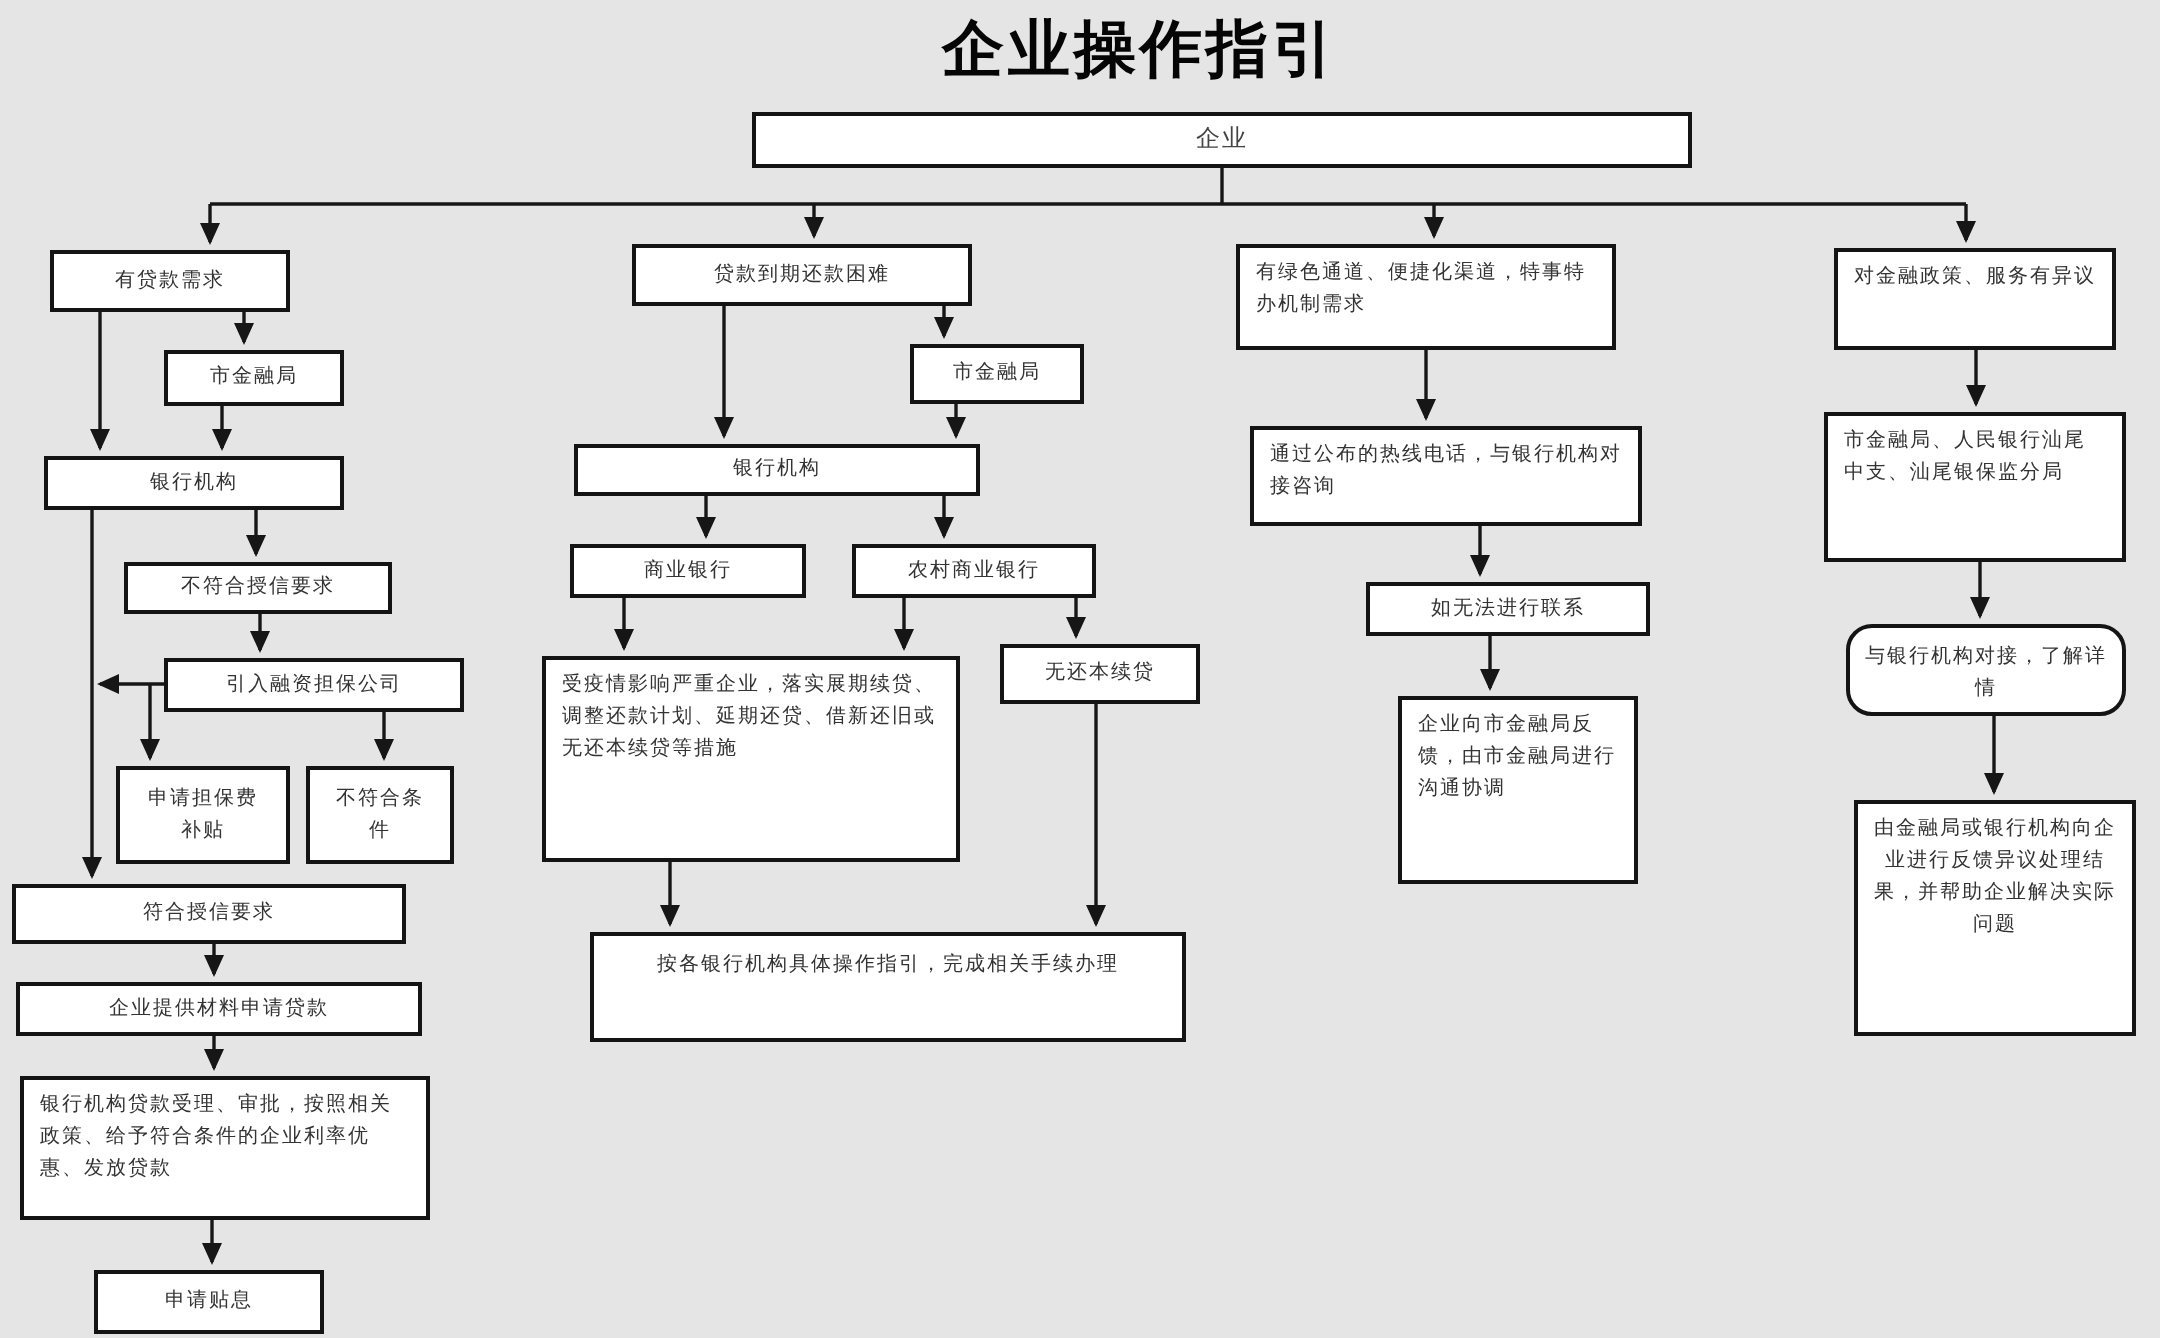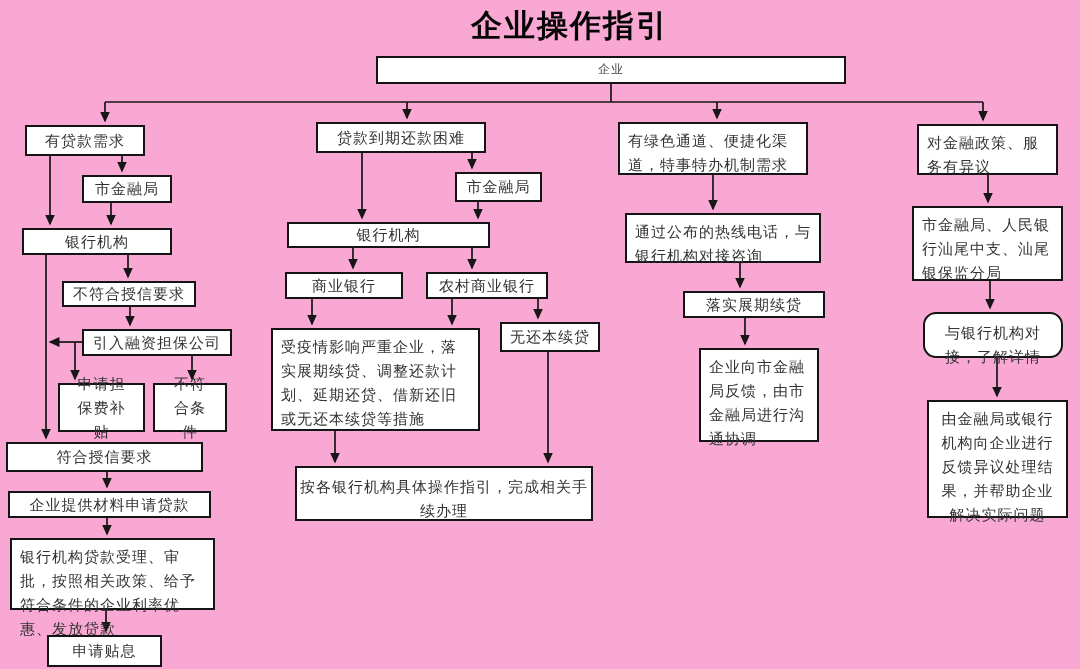--- a/index.html
+++ b/index.html
@@ -1,35 +1,35 @@
 <!DOCTYPE html>
 <html><head>
 <meta charset="utf-8">
 <style>
   html,body{margin:0;padding:0;background:#ffffff;}
   .canvas{
     position:relative;
     width:1080px;height:669px;
-    background:#f9a8d4;
+    background:#e5e5e5;
     font-family:"DejaVu Serif","Liberation Serif",serif;
     overflow:hidden;
   }
   .page-title{
     position:absolute;
     left:390px;top:4px;width:360px;height:42px;
     font-size:31px;font-weight:bold;color:#050505;
     text-align:center;letter-spacing:2px;
     line-height:42px;
   }
   .wires{position:absolute;left:0;top:0;width:1080px;height:669px;}
   .wires line{stroke:#161616;stroke-width:1.7px;}
   .node{
     position:absolute;box-sizing:border-box;
     border:2px solid #141414;background:#ffffff;
-    color:#333333;font-size:15px;letter-spacing:1px;
+    color:#333333;font-size:10px;letter-spacing:1px;
     display:flex;align-items:center;justify-content:center;
     text-align:center;line-height:1.6;
   }
   .node.tl{ 
     align-items:flex-start;justify-content:flex-start;
     text-align:left;padding:5px 8px;
   }
   .node.tc{ 
     align-items:flex-start;padding-top:7px;
   }
@@ -107,21 +107,21 @@
   <div class="node" style="left:455px;top:172px;width:87px;height:30px;">市金融局</div>
   <div class="node" style="left:287px;top:222px;width:203px;height:26px;">银行机构</div>
   <div class="node" style="left:285px;top:272px;width:118px;height:27px;">商业银行</div>
   <div class="node" style="left:426px;top:272px;width:122px;height:27px;">农村商业银行</div>
   <div class="node tl" style="left:271px;top:328px;width:209px;height:103px;">受疫情影响严重企业，落实展期续贷、调整还款计划、延期还贷、借新还旧或无还本续贷等措施</div>
   <div class="node" style="left:500px;top:322px;width:100px;height:30px;">无还本续贷</div>
   <div class="node tc" style="left:295px;top:466px;width:298px;height:55px;">按各银行机构具体操作指引，完成相关手续办理</div>
 
   <div class="node tl" style="left:618px;top:122px;width:190px;height:53px;">有绿色通道、便捷化渠道，特事特办机制需求</div>
   <div class="node tl" style="left:625px;top:213px;width:196px;height:50px;">通过公布的热线电话，与银行机构对接咨询</div>
-  <div class="node" style="left:683px;top:291px;width:142px;height:27px;">落实展期续贷</div>
+  <div class="node" style="left:683px;top:291px;width:142px;height:27px;">如无法进行联系</div>
   <div class="node tl" style="left:699px;top:348px;width:120px;height:94px;">企业向市金融局反馈，由市金融局进行沟通协调</div>
 
   <div class="node tl" style="left:917px;top:124px;width:141px;height:51px;">对金融政策、服务有异议</div>
   <div class="node tl" style="left:912px;top:206px;width:151px;height:75px;">市金融局、人民银行汕尾中支、汕尾银保监分局</div>
   <div class="node tc" style="left:923px;top:312px;width:140px;height:46px;padding-left:6px;padding-right:6px;border-radius:13px;">与银行机构对接，了解详情</div>
   <div class="node tl" style="left:927px;top:400px;width:141px;height:118px;text-align:center;">由金融局或银行机构向企业进行反馈异议处理结果，并帮助企业解决实际问题</div>
 
 </div>
 
 </body></html>

